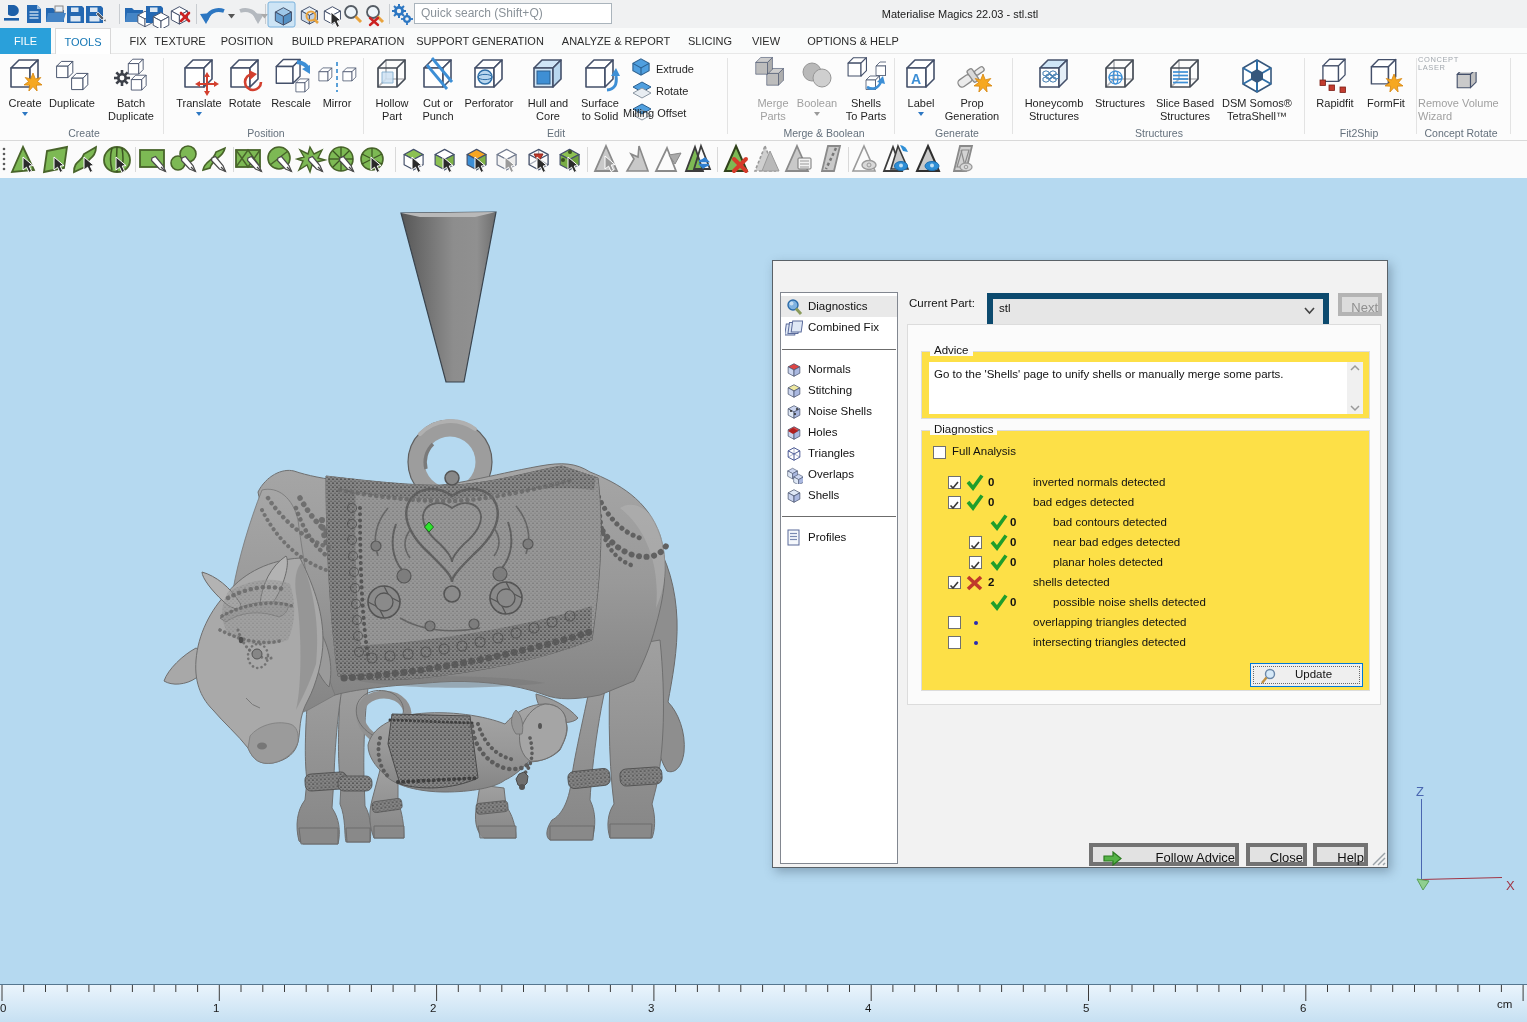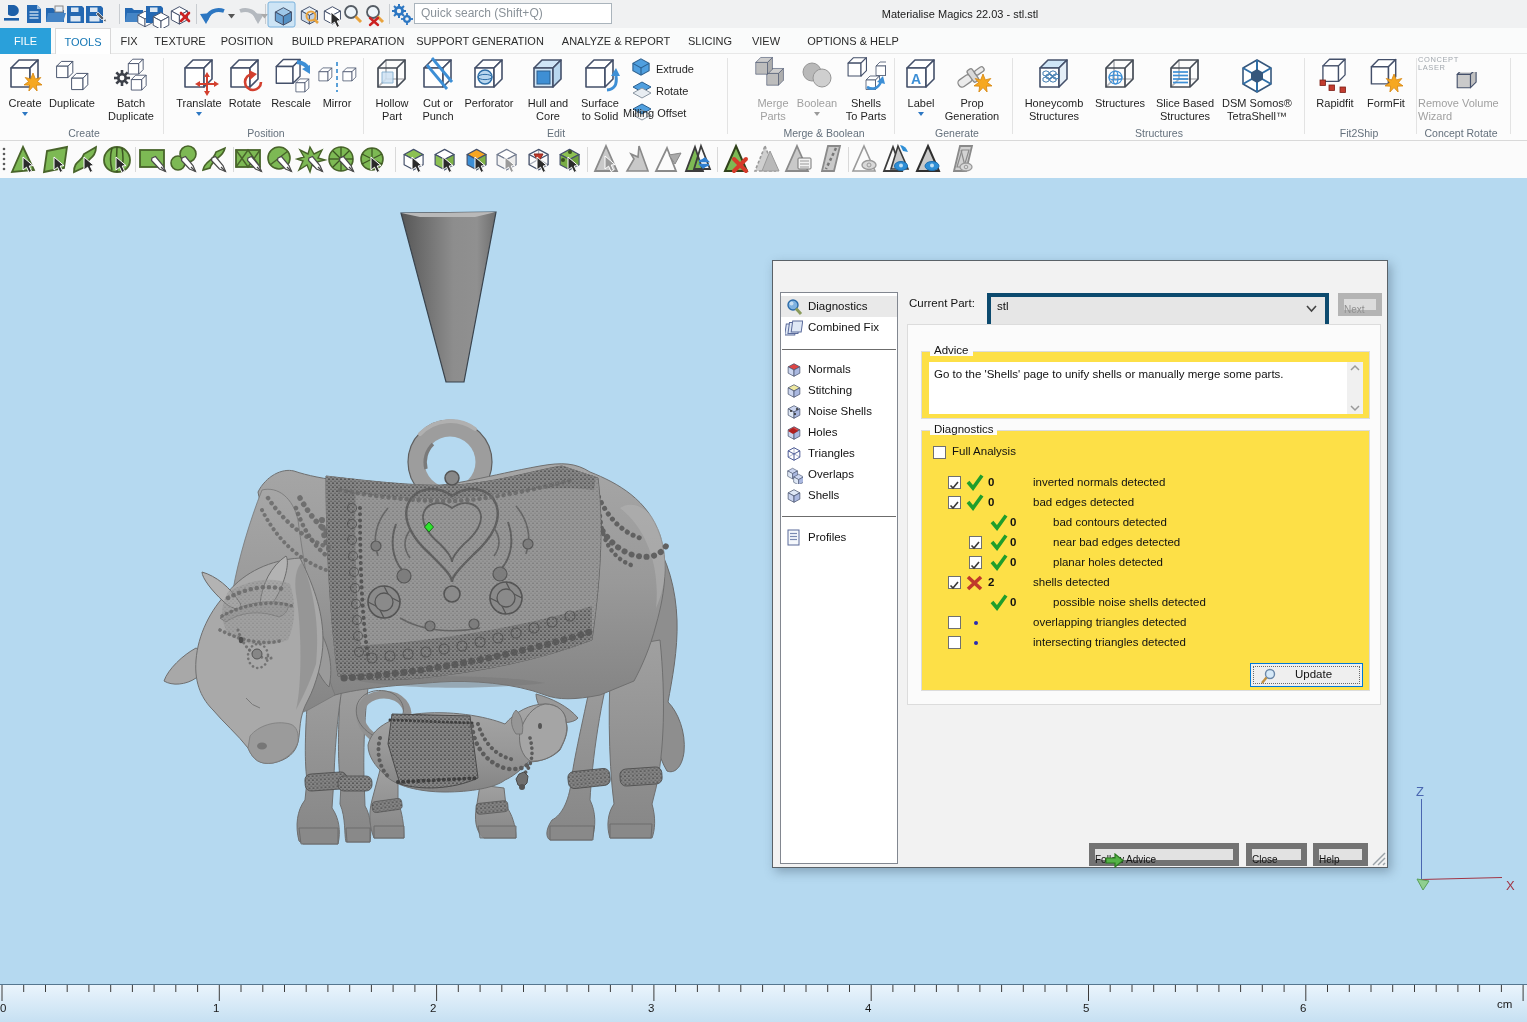--- a/index.html
+++ b/index.html
@@ -37,21 +37,21 @@
 #dtitle{position:absolute;left:0;top:0;width:100%;height:27px;background:#fdfdfd;font-size:12px;color:#111}
 #dtitle span.txt{position:absolute;left:31px;top:6px}
 .dbtn{position:absolute;top:0;width:34px;height:27px;text-align:center;line-height:26px;font-size:14px;color:#222}
 #sidebar{position:absolute;left:7px;top:31px;width:118px;height:572px;background:#fff;border:1px solid #828790}
 .sitem{position:relative;height:21px;font-size:11.5px;color:#111;line-height:21px;padding-left:27px;white-space:nowrap}
 .sitem svg{position:absolute;left:4px;top:2px}
 .sitem.sel{background:#e9e9e9}
 .ssep{height:1px;background:#6c6c6c;margin:5px 1px}
 .gbox{position:absolute;border:1px solid #dcdcdc;background:#fde047}
 .gbox>label{position:absolute;left:8px;top:-8px;background:#fbfbfb;padding:0 4px;font-size:11.5px;color:#111}
-.btn{position:absolute;background:#e2e2e2;border:6px solid #737373;font-size:10px;color:#111;text-align:left}
+.btn{position:absolute;background:#e2e2e2;border:4px solid #737373;font-size:13px;color:#111;text-align:right}
 .chk{position:absolute;width:13px;height:13px;background:#fff;border:1px solid #707070}
 .dtext{position:absolute;font-size:11.5px;color:#111;white-space:nowrap}
 </style></head>
 <body>
 <div id="stage">
   <div id="titlebar">
     <svg width="640" height="28">
       <g stroke="#c9cdd1">
           <line x1="119.5" y1="4" x2="119.5" y2="24"></line>
           <line x1="196.5" y1="4" x2="196.5" y2="24"></line>
@@ -153,21 +153,21 @@
           </g>
           <circle cx="407" cy="19" r="1.8" fill="#f0f1f2"></circle>
         </g>
     </svg>
     <div id="wtitle">Materialise Magics 22.03 - stl.stl</div>
     <div id="search">Quick search (Shift+Q)</div>
   </div>
   <div id="tabs">
     <div class="tab" id="tab-file">FILE</div>
     <div class="tab" id="tab-tools">TOOLS</div>
-    <div class="tab tc" style="left:129px">FIX</div>
+    <div class="tab tc" style="left:138px">FIX</div>
     <div class="tab tc" style="left:180px">TEXTURE</div>
     <div class="tab tc" style="left:247px">POSITION</div>
     <div class="tab tc" style="left:348px">BUILD PREPARATION</div>
     <div class="tab tc" style="left:480px">SUPPORT GENERATION</div>
     <div class="tab tc" style="left:616px">ANALYZE &amp; REPORT</div>
     <div class="tab tc" style="left:710px">SLICING</div>
     <div class="tab tc" style="left:766px">VIEW</div>
     <div class="tab tc" style="left:853px">OPTIONS &amp; HELP</div>
   </div>
   <svg width="0" height="0" style="position:absolute">
@@ -1123,21 +1123,21 @@
       <div class="sitem" style="margin-top:10px"><svg width="18" height="18">
             <rect x="3" y="1" width="11" height="15" fill="#f5f8fc" stroke="#5a6a9a"></rect>
             <g stroke="#7a8ab2" stroke-width="1.2">
               <line x1="5" y1="4.5" x2="12" y2="4.5"></line>
               <line x1="5" y1="7.5" x2="12" y2="7.5"></line>
               <line x1="5" y1="10.5" x2="12" y2="10.5"></line>
             </g>
           </svg>Profiles</div>
     </div>
     <div class="dtext" style="left:136px;top:36px">Current Part:</div>
-    <div class="abs" style="left:214px;top:32px;width:342px;height:39px;background:#e6e6e6;border:4px solid #0c4a6e">
+    <div class="abs" style="left:214px;top:32px;width:342px;height:39px;background:#e6e6e6;border:6px solid #0c4a6e">
       <div class="dtext" style="left:6px;top:3px">stl</div>
       <svg width="12" height="8" style="position:absolute;right:7px;top:8px">
           <path d="M1,1 L5.5,6 L10,1" fill="none" stroke="#444" stroke-width="1.6"></path>
         </svg>
     </div>
     <div class="btn" style="left:565px;top:32px;width:44px;height:23px;background:#dcdcdc;border-color:#b4b4b4;color:#8f8f8f;line-height:21px">Next</div>
 
     <div class="abs" style="left:134px;top:63px;width:474px;height:381px;border:1px solid #dcdcdc;background:#fbfbfb"></div>
 
     <div class="gbox" style="left:148px;top:90px;width:449px;height:68px">

